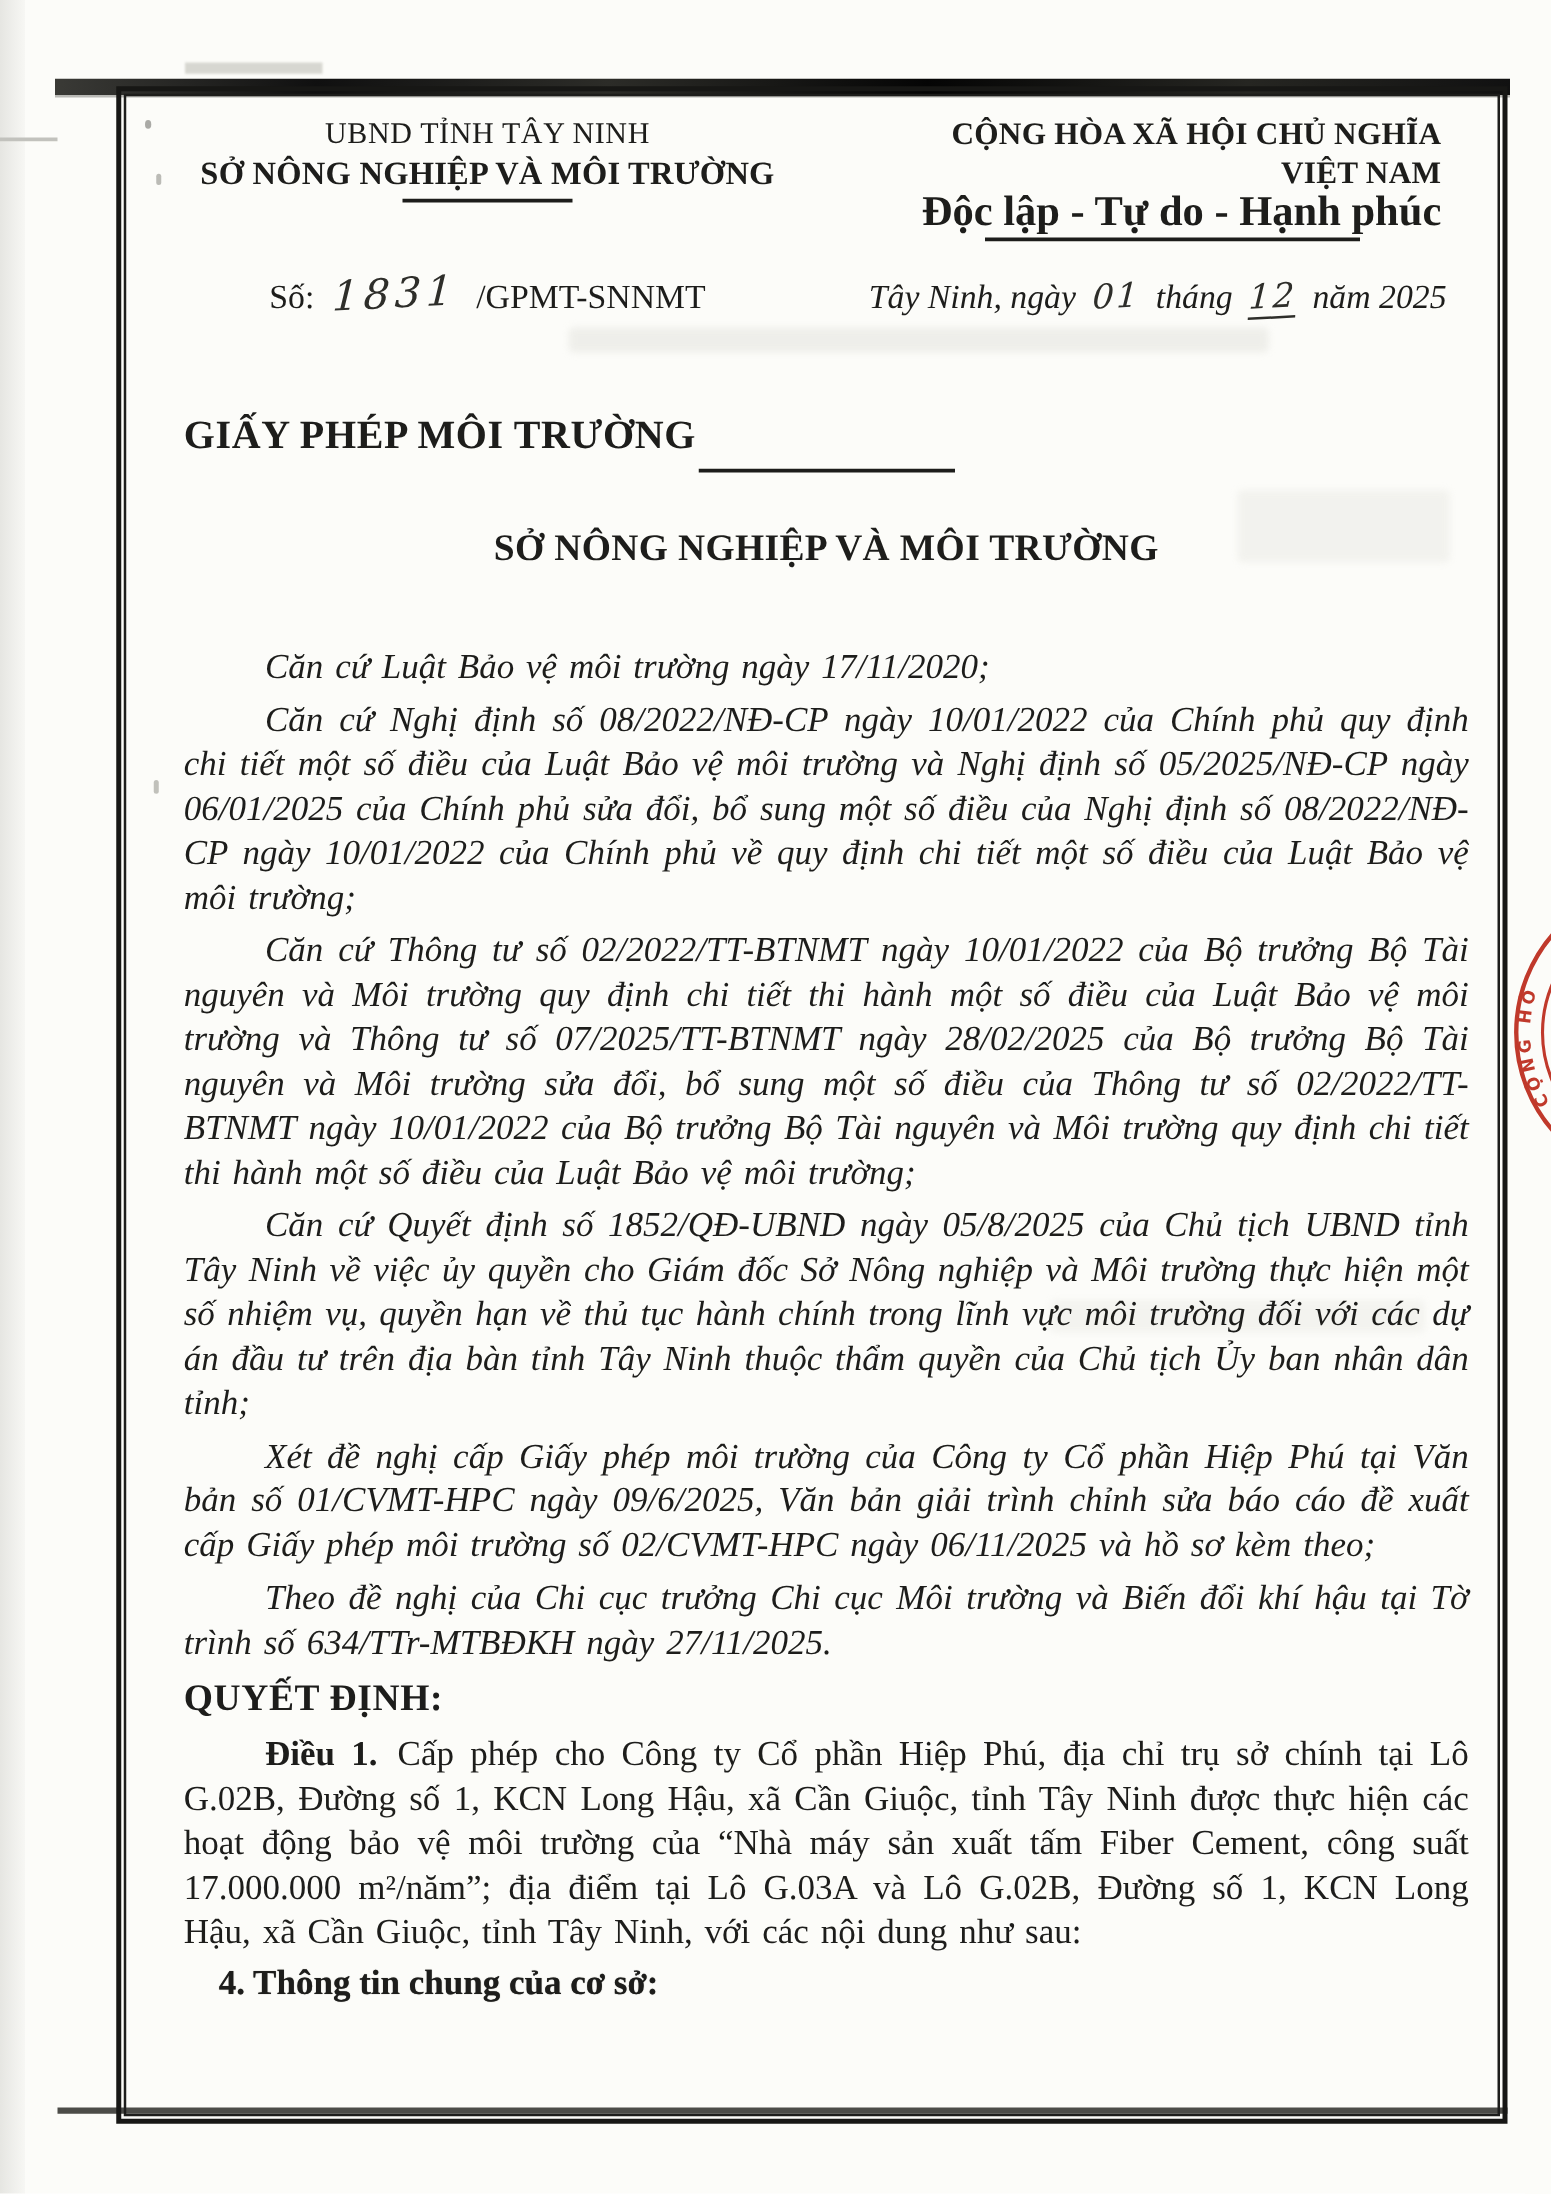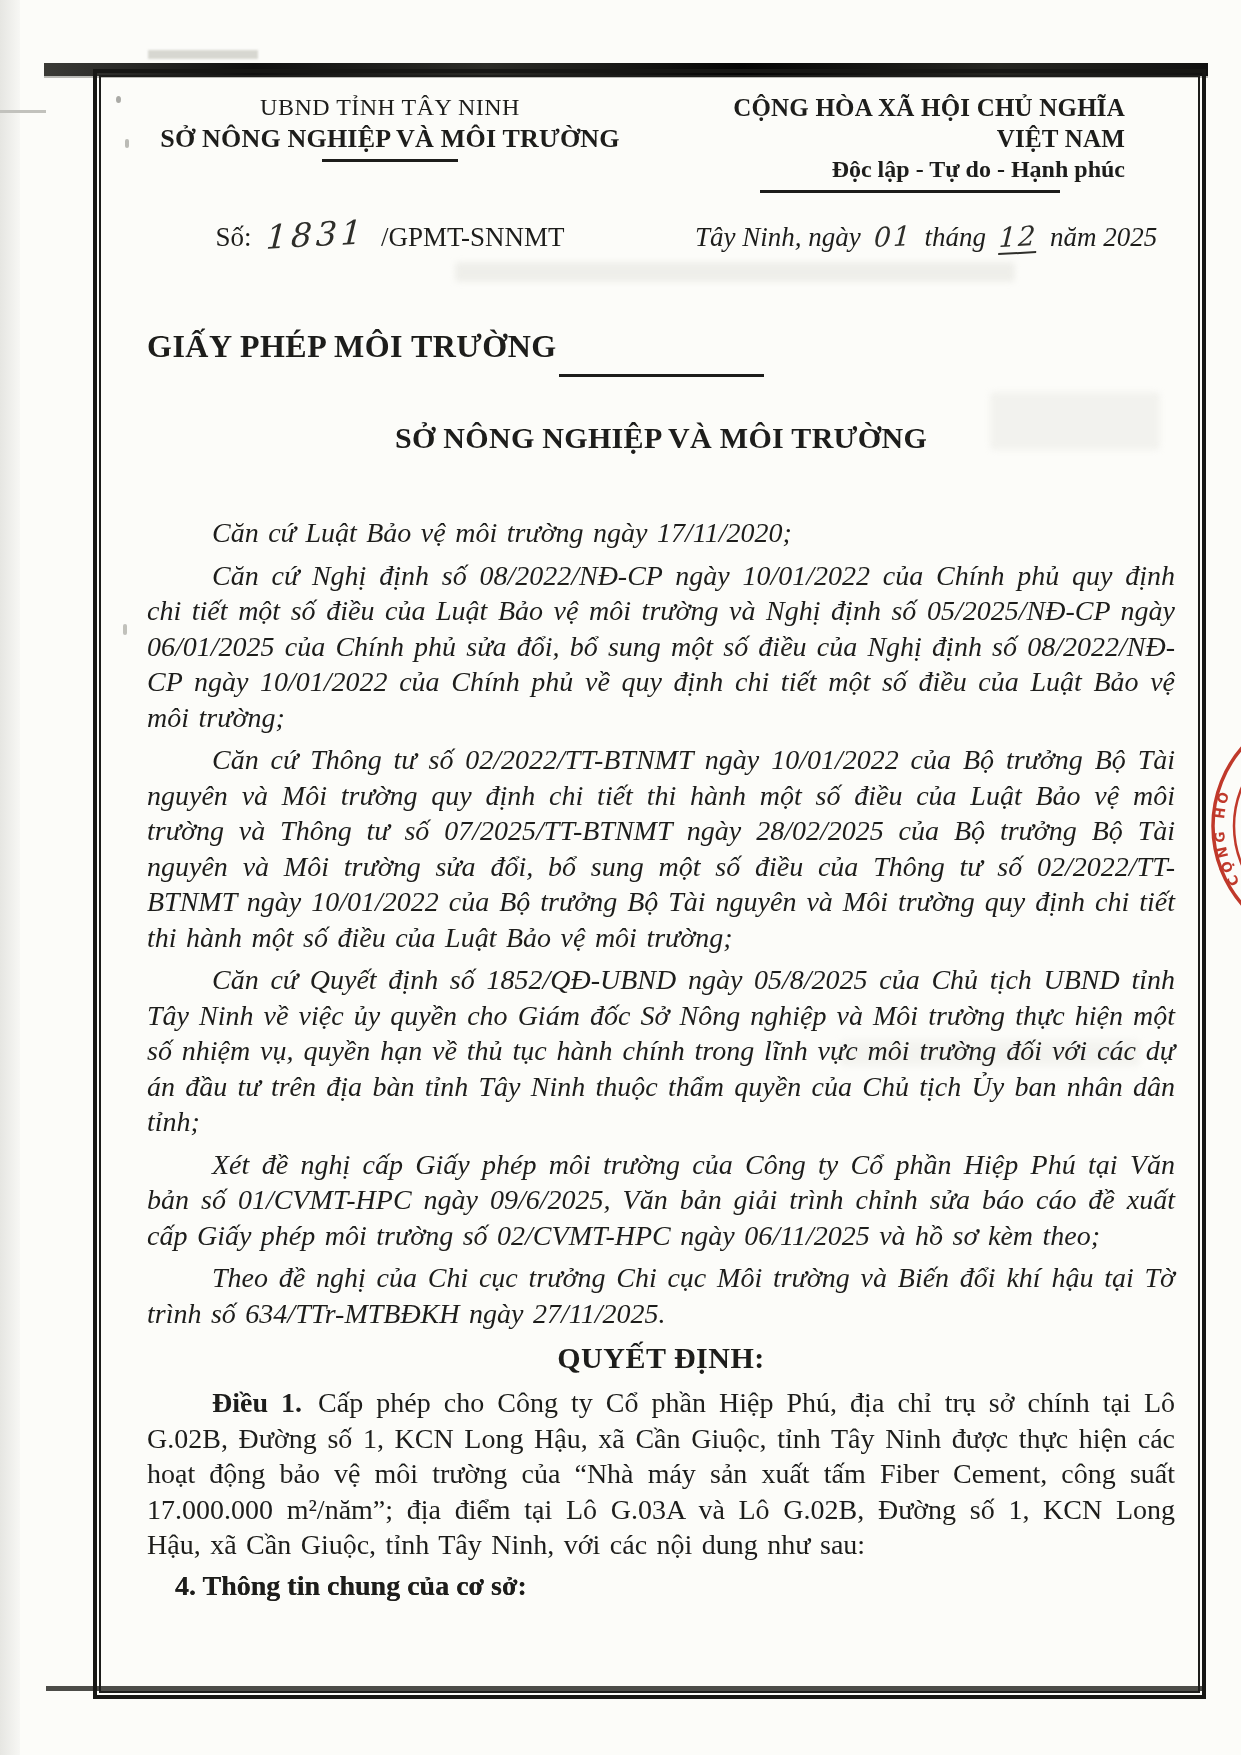--- a/index.html
+++ b/index.html
@@ -25,46 +25,46 @@
   .speck{position:absolute;background:#8f8f89;border-radius:50%;}
   .s1{left:116px;top:96px;width:5px;height:7px;opacity:.75;}
   .s2{left:125px;top:139px;width:4px;height:9px;opacity:.6;border-radius:2px;}
   .s3{left:123px;top:624px;width:4px;height:11px;opacity:.55;border-radius:2px;}
   
   .frame{position:absolute;left:93px;top:69px;width:1105px;height:1622px;
     border:4px solid #171715;}
   .frame-inner{position:absolute;left:2px;top:2px;right:2px;bottom:2px;border:2px solid #1d1d1b;}
   
   .content{position:absolute;left:107px;top:80px;width:1090px;padding:0 22px 0 40px;box-sizing:border-box;}
-  .hdr-row{display:flex;margin-top:12px;}
+  .hdr-row{display:flex;margin-top:12px;gap:28px;}
   .hdr-left{width:470px;text-align:center;line-height:31px;margin-left:8px;}
   .hdr-right{width:430px;text-align:right;line-height:31px;margin-left:70px;}
   .org-sup{font-size:24px;letter-spacing:.5px;}
   .org-name{font-size:26px;font-weight:bold;letter-spacing:.2px;}
   .motto-nation{font-size:25px;font-weight:bold;letter-spacing:.2px;}
-  .motto-line{font-size:24px;font-weight:bold;}
+  .motto-line{font-size:34px;font-weight:bold;}
   .rule{height:3px;background:#1d1d1b;margin:5px auto 0 auto;}
   .rule-left{width:136px;}
   .rule-right{width:300px;}
   .num-row{display:flex;margin-top:22px;align-items:baseline;}
   .num-cell{width:470px;text-align:center;font-size:27px;margin-left:8px;white-space:nowrap;}
   .date-cell{width:430px;text-align:center;font-size:27px;font-style:italic;margin-left:70px;white-space:nowrap;}
   .hw{font-family:"DejaVu Serif",serif;font-style:italic;color:#2e2e2a;
     display:inline-block;transform:rotate(-3deg) skewX(-6deg);}
   .hw-num{font-size:33px;letter-spacing:4px;margin:0 8px;}
   .hw-day{font-size:27px;letter-spacing:2px;margin:0 6px;}
   .hw-month{font-size:27px;letter-spacing:2px;margin:0 6px;border-bottom:2px solid #2e2e2a;}
   .doc-title{margin-top:74px;font-size:32px;font-weight:bold;letter-spacing:.5px;}
   .title-rule{width:205px;height:3px;background:#1d1d1b;margin:9px auto 0 auto;}
   .authority{margin-top:44px;text-align:center;font-size:30px;font-weight:bold;letter-spacing:.3px;}
   .recitals{margin-top:60px;}
   .para{font-size:28px;line-height:35.5px;text-align:justify;text-indent:65px;
     margin:0 0 7px 0;word-spacing:2.5px;}
   .recital{font-style:italic;}
-  .decision{margin-top:10px;margin-bottom:10px;text-align:center;font-size:30px;font-weight:bold;letter-spacing:.5px;}
+  .decision{margin-top:10px;margin-bottom:10px;text-align:left;font-size:30px;font-weight:bold;letter-spacing:.5px;}
   .article .art-label{font-weight:bold;margin-right:16px;}
   .section-head{font-size:28px;font-weight:bold;text-indent:28px;margin-top:6px;
     text-shadow:0 0 .6px #4a4a45;}
   .stamp{position:absolute;left:1205px;top:742px;width:36px;height:172px;}
 </style>
 </head>
 <body>
 
 <div class="page">
 

